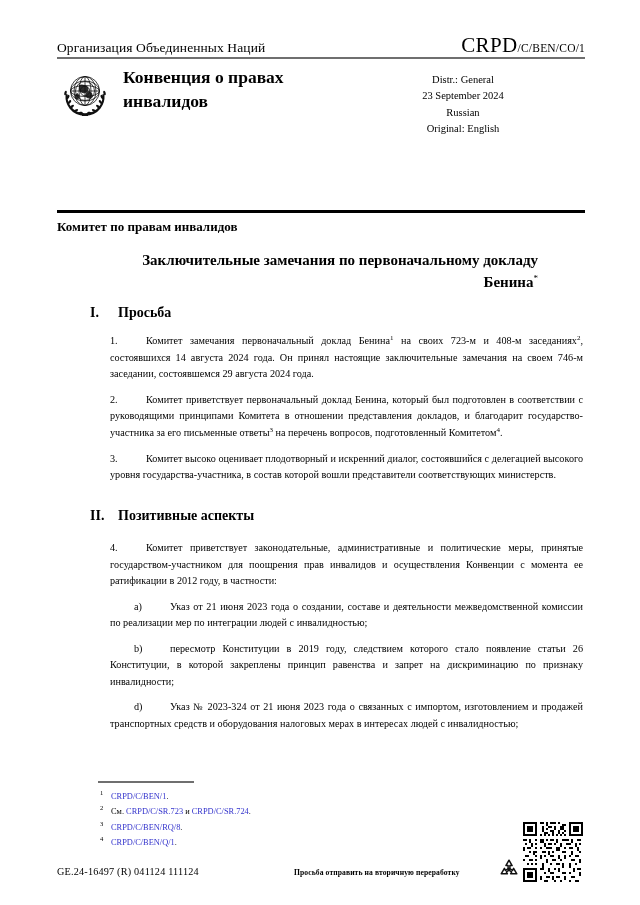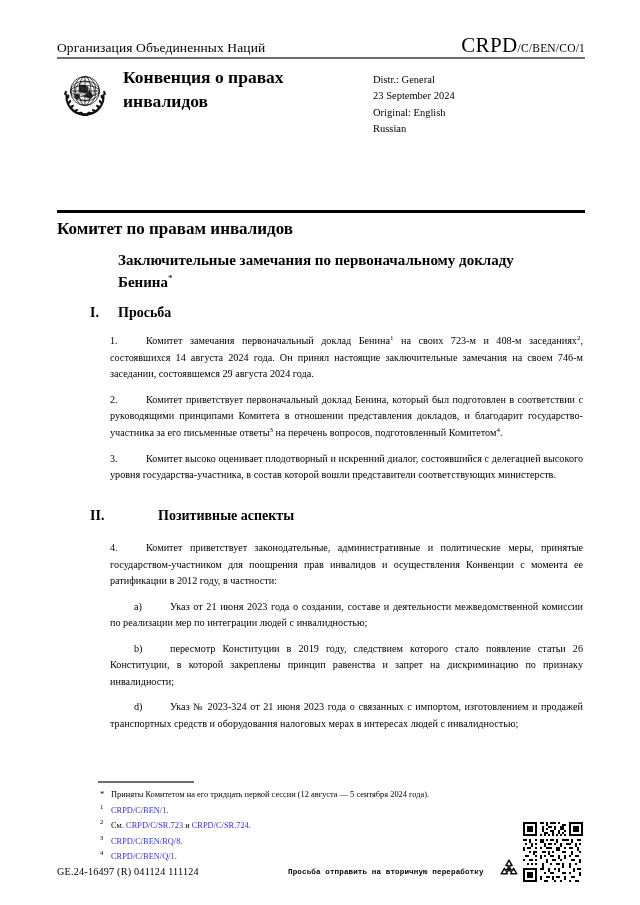--- a/index.html
+++ b/index.html
@@ -85,70 +85,72 @@
     line-height: 1.35;
     max-width: 250px;
   }
   .distr {
     flex: 0 0 auto;
     width: 180px;
     margin-left: 0;
     padding-top: 6px;
     font-size: 10.5px;
     line-height: 1.55;
+    text-align: center;
   }
 
   
   .rule-thick {
     position: absolute;
     left: 57px;
     top: 210px;
     width: 528px;
     height: 3px;
     background: #000000;
   }
 
   
   .committee {
     position: absolute;
     left: 57px;
     top: 219px;
-    font-size: 17px;
+    font-size: 13px;
     font-weight: bold;
   }
 
   
   .doc-title {
     position: absolute;
     left: 118px;
     top: 250px;
     width: 420px;
     font-size: 15px;
     font-weight: bold;
     line-height: 1.45;
+    text-align: right;
   }
   .doc-title sup {
     font-size: 9px;
     font-weight: normal;
     vertical-align: super;
   }
 
   
   .sec-head {
     position: absolute;
     display: flex;
     font-size: 14px;
     font-weight: bold;
   }
   .sec-num {
     width: 28px;
     flex: 0 0 28px;
   }
   #sec-1 { left: 90px; top: 305px; }
-  #sec-2 { left: 90px; top: 508px; gap: 40px; }
+  #sec-2 { left: 90px; top: 508px; }
 
   
   .body-col {
     position: absolute;
     left: 110px;
     width: 473px;
   }
   .para {
     font-size: 10.2px;
     line-height: 1.62;
@@ -212,26 +214,25 @@
   
   .footer-code {
     position: absolute;
     left: 57px;
     top: 866px;
     font-size: 10.2px;
     letter-spacing: 0.2px;
   }
   .recycle-note {
     position: absolute;
-    left: 288px;
+    left: 294px;
     top: 868px;
     font-size: 7.6px;
     font-weight: bold;
     letter-spacing: 0.1px;
-    font-family: Liberation Mono, monospace;
   }
   .recycle-icon {
     position: absolute;
     left: 497px;
     top: 857px;
     width: 24px;
     height: 24px;
   }
   .qr {
     position: absolute;
@@ -295,22 +296,22 @@
             <ellipse cx="95" cy="50" rx="4.6" ry="2.4" transform="rotate(74 95 50)"></ellipse>
           </g>
           <path d="M50 93 h12 v3 h-12 z"></path>
         </g>
       </svg>
     </div>
     <div class="conv-title">Конвенция о правах инвалидов</div>
     <div class="distr">
       <div>Distr.: General</div>
       <div>23 September 2024</div>
+      <div>Russian</div>
       <div>Original: English</div>
-      <div>Russian</div>
     </div>
   </div>
 
   <div class="rule-thick"></div>
 
   <div class="committee">Комитет по правам инвалидов</div>
 
   <div class="doc-title">
     <span>Заключительные замечания по первоначальному докладу Бенина</span><sup>*</sup>
   </div>
@@ -347,23 +348,20 @@
     <p class="para">
       <span class="lbl-a">b)</span><span>пересмотр Конституции в 2019 году, следствием которого стало появление статьи 26 Конституции, в которой закреплены принцип равенства и запрет на дискриминацию по признаку инвалидности;</span>
     </p>
     <p class="para">
       <span class="lbl-a">d)</span><span>Указ № 2023-324 от 21 июня 2023 года о связанных с импортом, изготовлением и продажей транспортных средств и оборудования налоговых мерах в интересах людей с инвалидностью;</span>
     </p>
   </div>
 
   <div class="fn-rule"></div>
   <div class="footnotes">
-    <div class="fn">
-      <span class="mark-ast">*</span><span>Приняты Комитетом на его тридцать первой сессии (12 августа — 5 сентября 2024 года).</span>
-    </div>
     <div class="fn">
       <span class="mark">1</span><span></span><span class="lnk">CRPD/C/BEN/1</span><span>.</span>
     </div>
     <div class="fn">
       <span class="mark">2</span><span>См. </span><span class="lnk">CRPD/C/SR.723</span><span> и </span><span class="lnk">CRPD/C/SR.724</span><span>.</span>
     </div>
     <div class="fn">
       <span class="mark">3</span><span></span><span class="lnk">CRPD/C/BEN/RQ/8</span><span>.</span>
     </div>
     <div class="fn">

